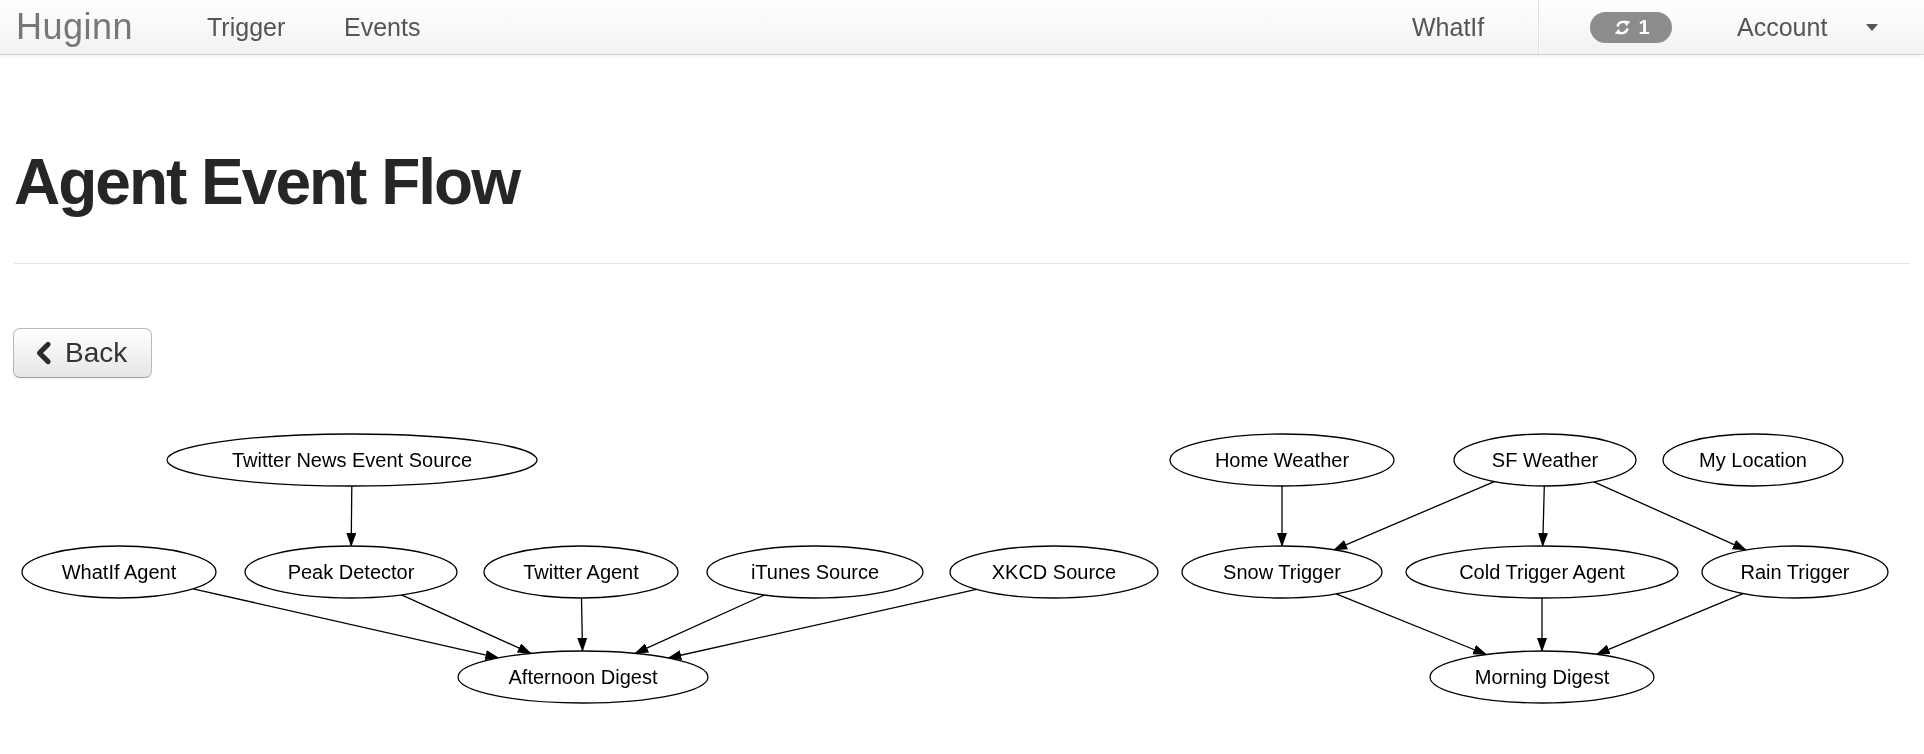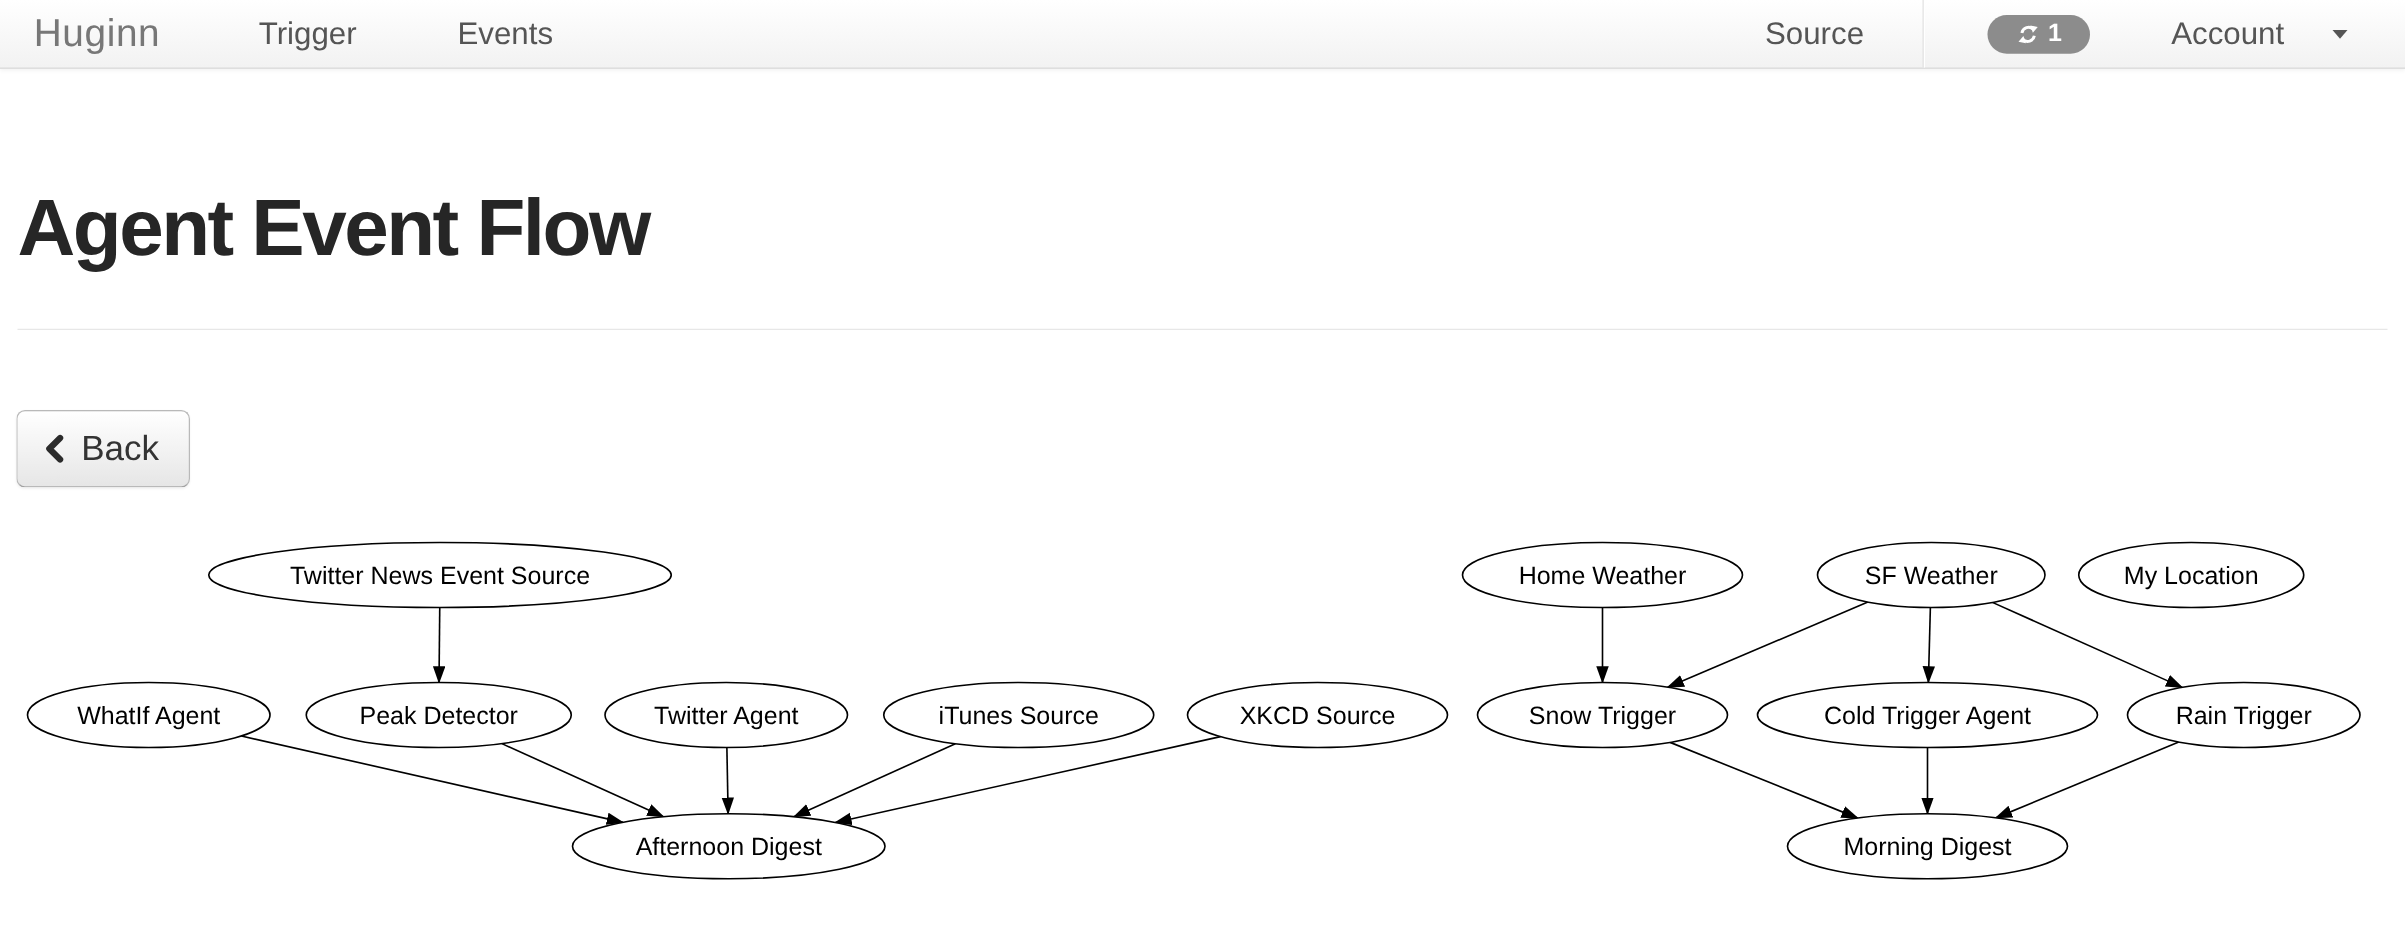--- a/index.html
+++ b/index.html
@@ -7,43 +7,43 @@
     font-family:"Liberation Sans", sans-serif; overflow:hidden; }
   .page { position:relative; width:1924px; height:754px; }
 
   
   .navbar { position:absolute; top:0; left:0; width:1924px; height:55px;
     background:linear-gradient(#ffffff,#f2f2f2);
     border-bottom:1px solid #d4d4d4;
     box-shadow:0 1px 4px rgba(0,0,0,0.065); }
   .nav-item { position:absolute; top:0; height:54px; display:flex; align-items:center;
     color:#555555; font-size:25px; cursor:pointer; text-decoration:none; }
-  .brand { left:16px; font-size:31px; color:#777777; letter-spacing:0.5px;margin-left:11px; }
+  .brand { left:16px; font-size:36px; color:#777777; letter-spacing:0.5px; }
   .nav-agents { left:207px; }
-  .nav-events { left:366px; }
+  .nav-events { left:344px; }
   .nav-admin  { left:1412px; }
   .nav-account{ left:1737px;gap:30px; }
   .divider-vertical { position:absolute; top:0; left:1538px; height:54px; width:0;
     border-left:1px solid #e2e2e2; border-right:1px solid #ffffff; }
   .worker-badge { position:absolute; top:12px; left:1590px; width:82px; height:31px;
     background:#8c8c8c; border-radius:16px; display:flex; align-items:center;
     justify-content:center; gap:5px; color:#ffffff; font-size:20px; font-weight:bold;
     cursor:pointer; }
   .caret { display:inline-block; width:0; height:0; margin-left:9px;
     border-left:6px solid transparent; border-right:6px solid transparent;
     border-top:7px solid #555555; }
 
   
   .page-title { position:absolute; top:150px; left:14px; font-size:64px;
     font-weight:bold; letter-spacing:-2px; color:#262626; line-height:1; }
   .rule { position:absolute; top:263px; left:14px; width:1896px; height:0;
     border-top:1px solid #e7e7e7; }
 
   
-  .back-btn { position:absolute; top:328px; left:13px; height:62px;
+  .back-btn { position:absolute; top:328px; left:13px; height:50px;
     display:inline-flex; align-items:center; gap:11px; padding:0 24px 0 20px;
     font-family:"Liberation Sans", sans-serif; font-size:28px; color:#333333;
     background:linear-gradient(#ffffff,#e6e6e6);
     border:1px solid #b9b9b9; border-bottom-color:#a2a2a2; border-radius:7px;
     box-shadow:inset 0 1px 0 rgba(255,255,255,.25), 0 1px 2px rgba(0,0,0,.06);
     cursor:pointer; }
 
   
   .flow-svg { position:absolute; top:420px; left:0; width:1924px; height:312px; }
   .node-shape { fill:#ffffff; stroke:#000000; stroke-width:1.3; }
@@ -53,21 +53,21 @@
 </style>
 </head>
 <body>
 
 <div class="page">
 
   <div class="navbar">
     <a class="nav-item brand">Huginn</a>
     <a class="nav-item nav-agents">Trigger</a>
     <a class="nav-item nav-events">Events</a>
-    <a class="nav-item nav-admin">Source</a>
+    <a class="nav-item nav-admin">WhatIf</a>
     <div class="divider-vertical"></div>
     <div class="worker-badge">
       <span style="display:inline-flex;">
         <svg width="21" height="21" viewBox="0 0 24 24">
           <path d="M6.3,10.8 A6.2,6.2 0 0 1 16.8,7.4" fill="none" stroke="#ffffff" stroke-width="2.7"></path>
           <polygon points="14.0,3.9 20.8,5.2 16.3,10.5" fill="#ffffff"></polygon>
           <path d="M17.7,13.2 A6.2,6.2 0 0 1 7.2,16.6" fill="none" stroke="#ffffff" stroke-width="2.7"></path>
           <polygon points="10.0,20.1 3.2,18.8 7.7,13.5" fill="#ffffff"></polygon>
         </svg>
       </span>

